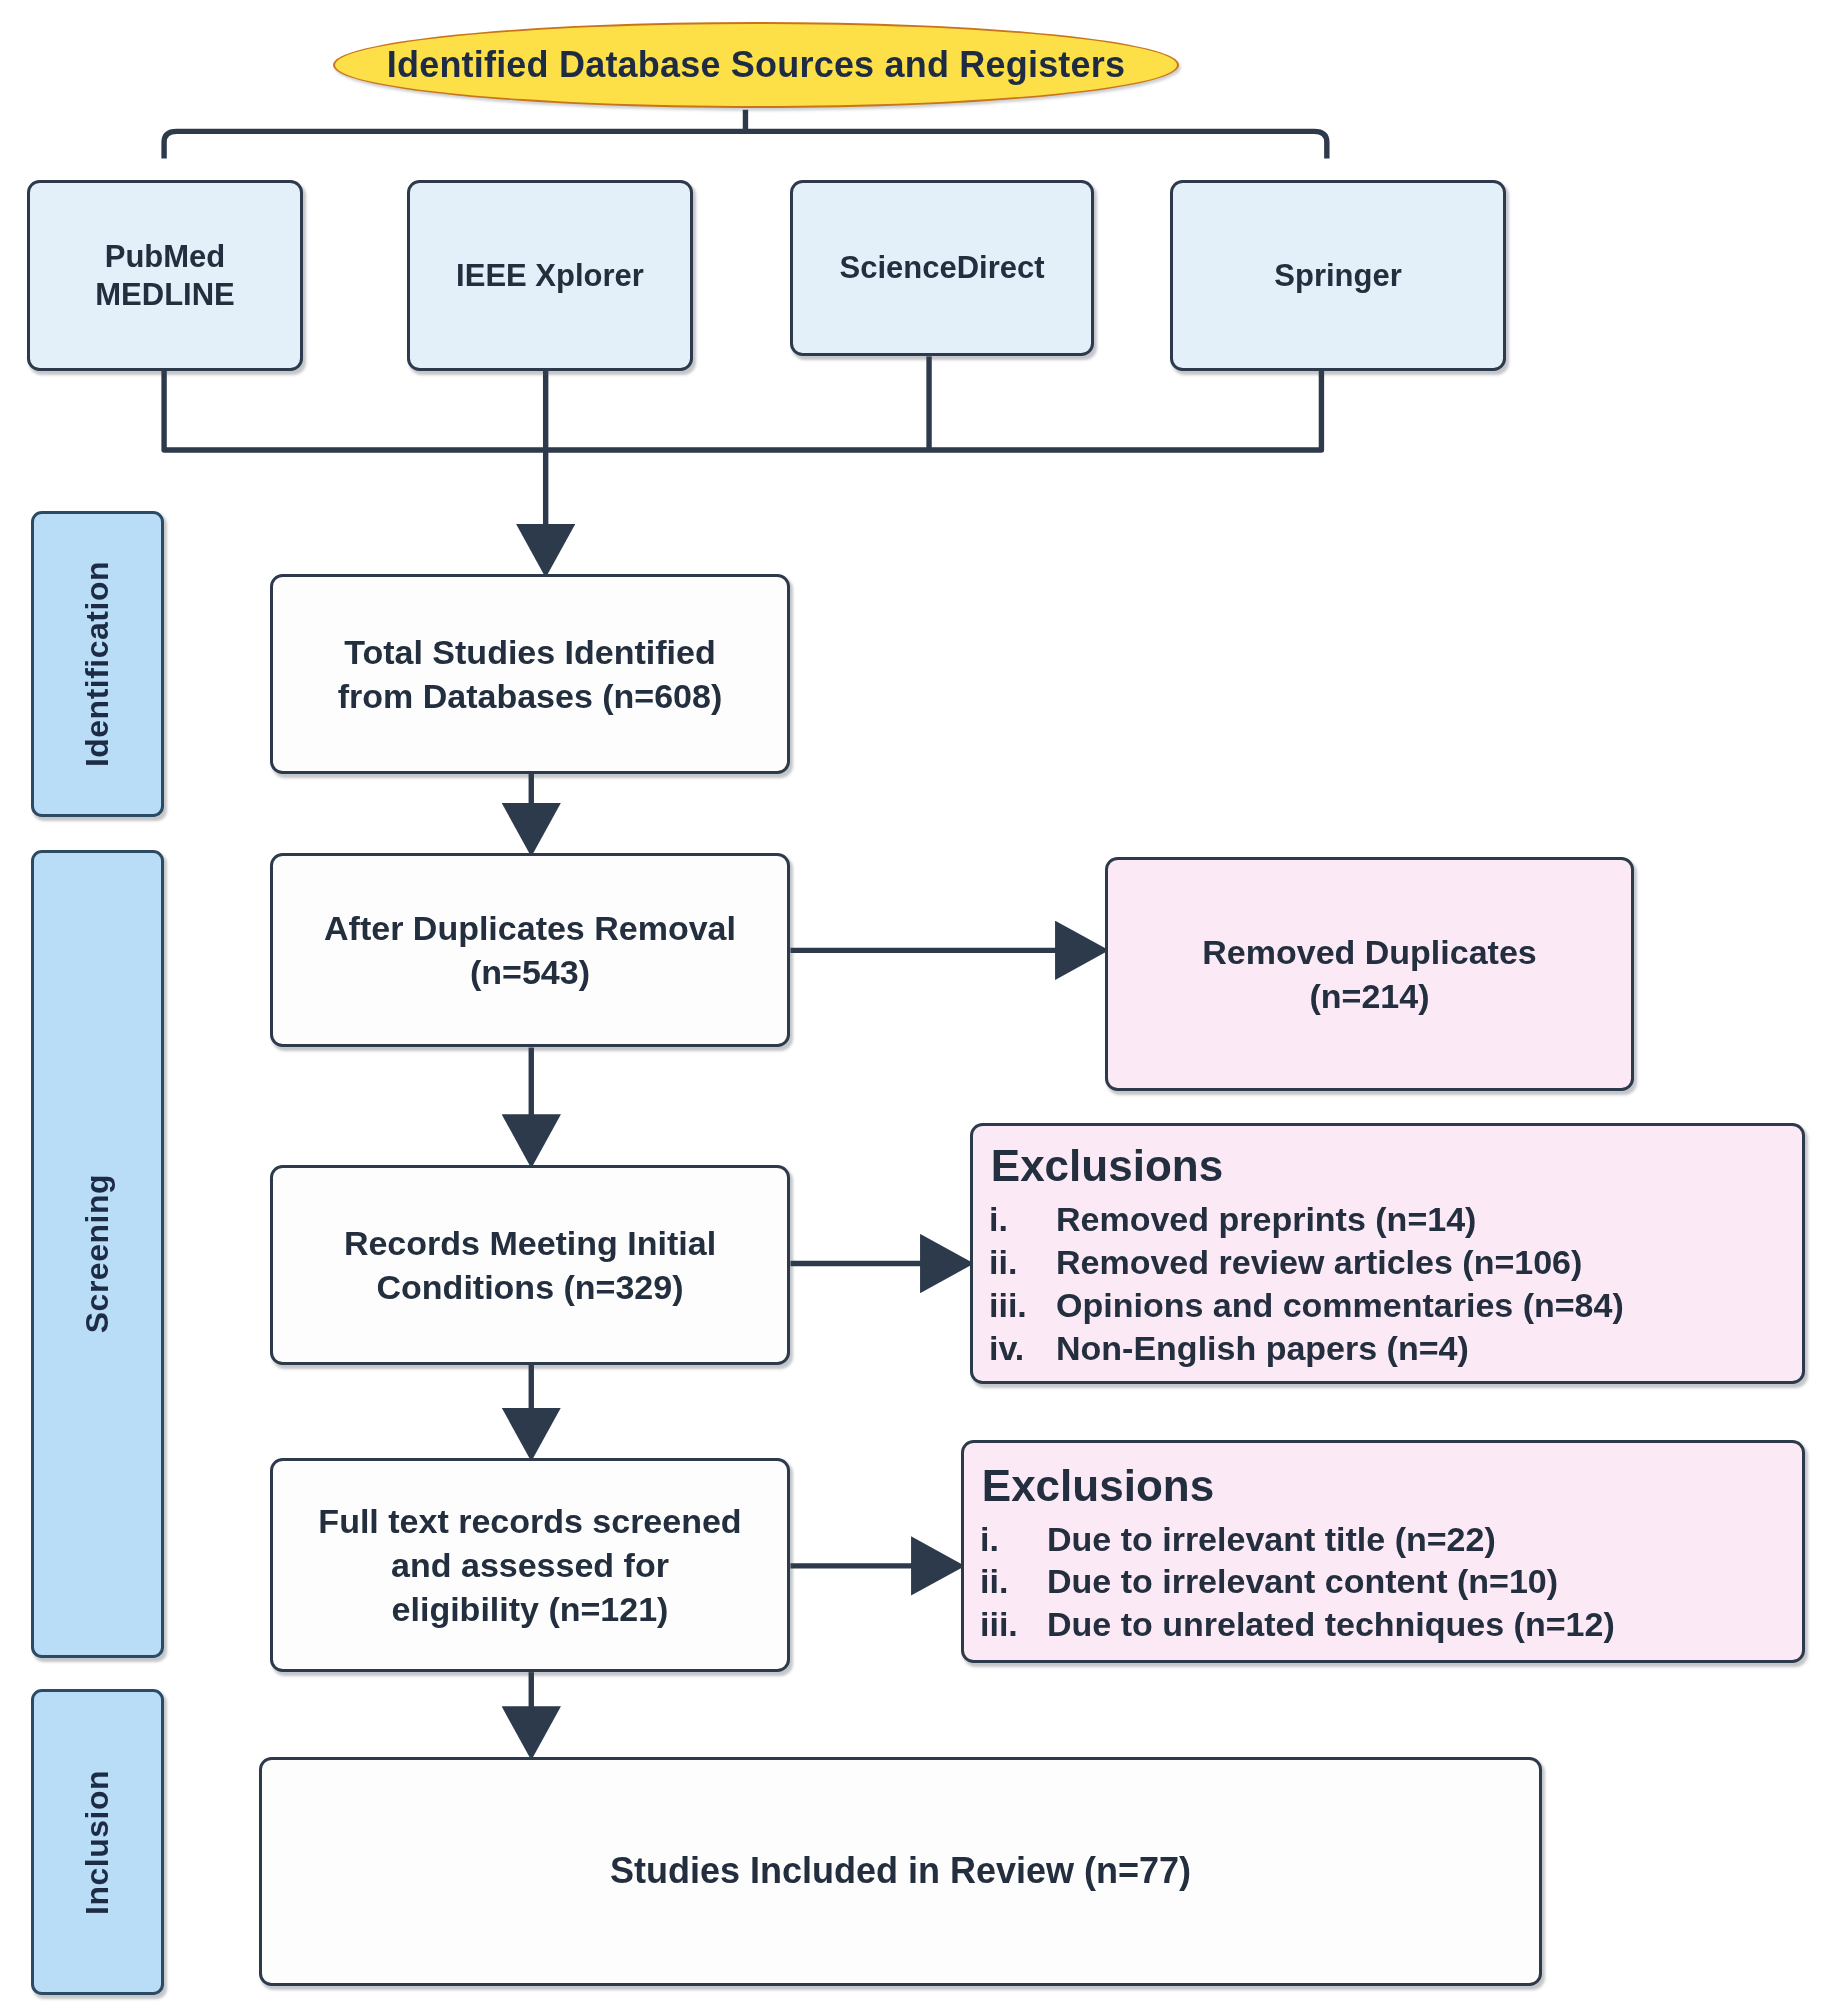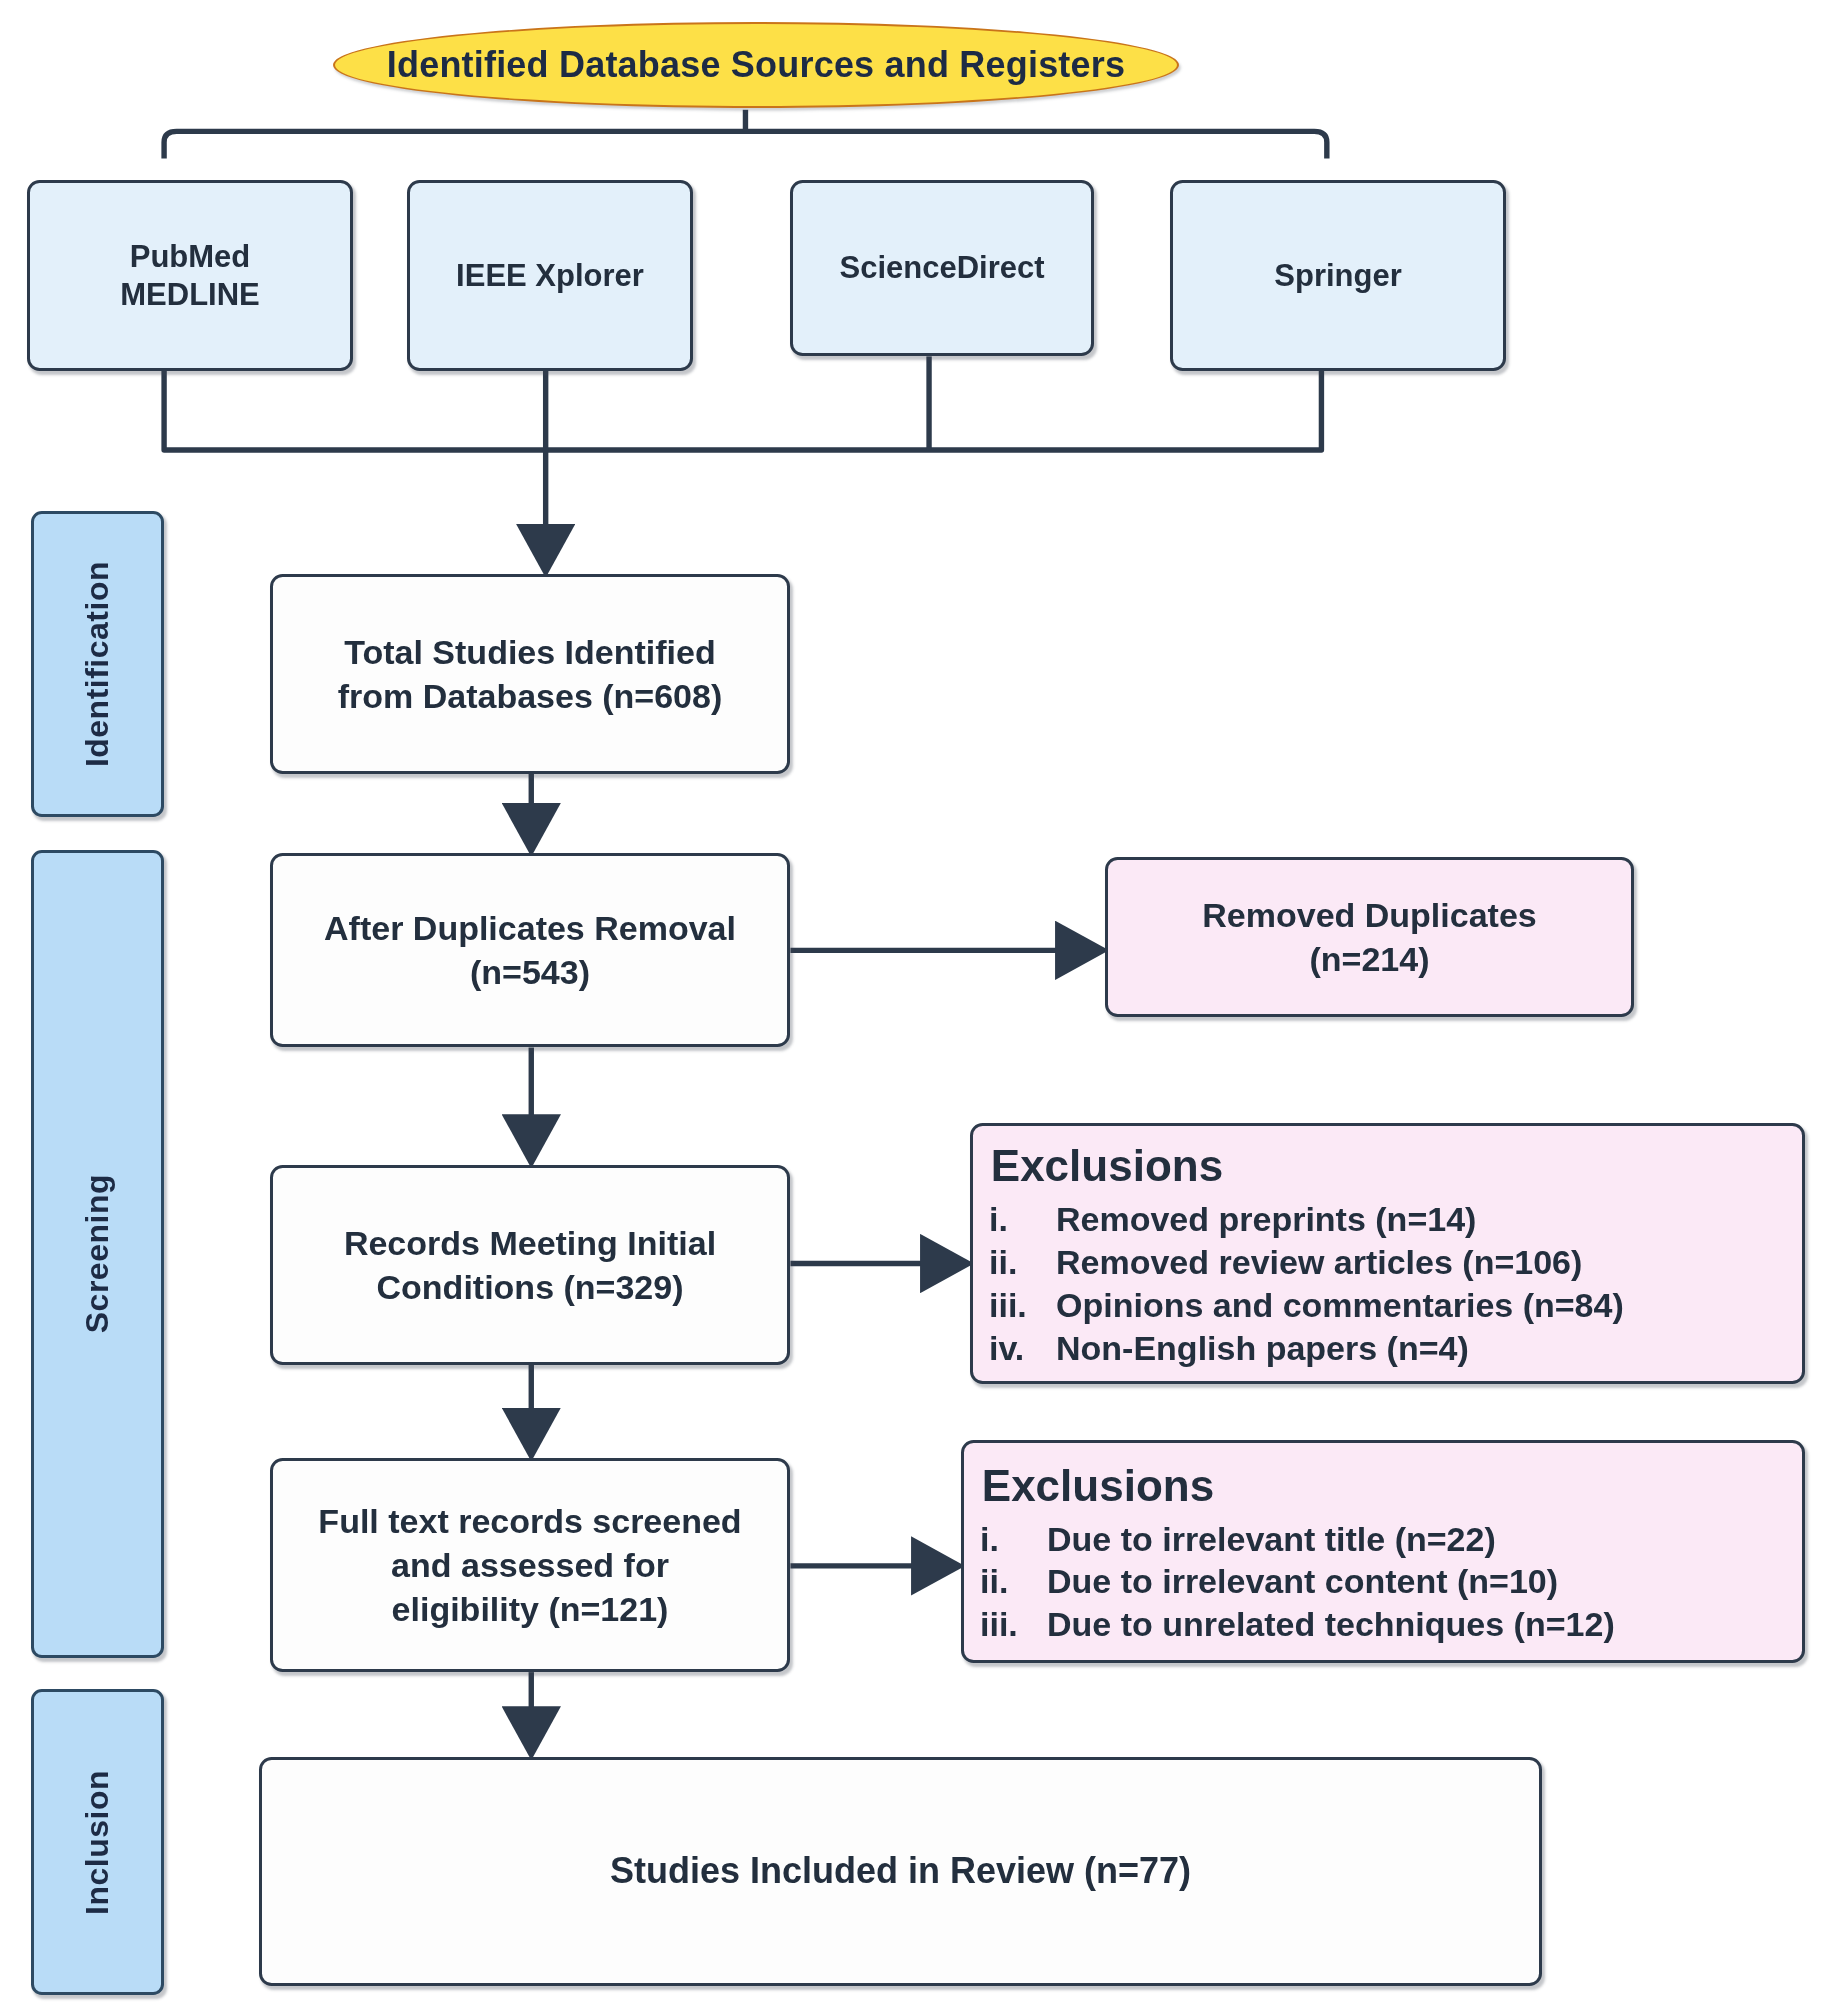--- a/index.html
+++ b/index.html
@@ -56,21 +56,21 @@
   }
 
   
   .src-box {
     background: #e3f0fa;
     font-size: 31px;
     font-weight: bold;
     line-height: 1.22;
     padding: 5.4px 7.2px;
   }
-  #src-0 { left: 27px;  top: 180px; width: 326px; height: 191px; }
+  #src-0 { left: 27px;  top: 180px; width: 276px; height: 191px; }
   #src-1 { left: 407px; top: 180px; width: 286px; height: 191px; }
   #src-2 { left: 790px; top: 180px; width: 304px; height: 176px; }
   #src-3 { left: 1170px;top: 180px; width: 336px; height: 191px; }
 
   
   .stage-box {
     background: #b9dcf7;
     border: 3.6px solid #2d4a63;
     border-radius: 10.8px;
     font-size: 32px;
@@ -105,21 +105,21 @@
   }
 
   
   .excl-box {
     background: #fbe9f6;
     font-size: 34px;
     font-weight: bold;
     line-height: 1.3;
   }
   #excl-duplicates {
-    left: 1105px; top: 857px; width: 529px; height: 160px;
+    left: 1105px; top: 857px; width: 529px; height: 234px;
     justify-content: center;
     padding: 9px 6px;
   }
   #excl-screening {
     left: 970px; top: 1123px; width: 835px; height: 261px;
     justify-content: flex-start;
     align-items: center;
     padding: 5.4px 16px;
   }
   #excl-eligibility {

